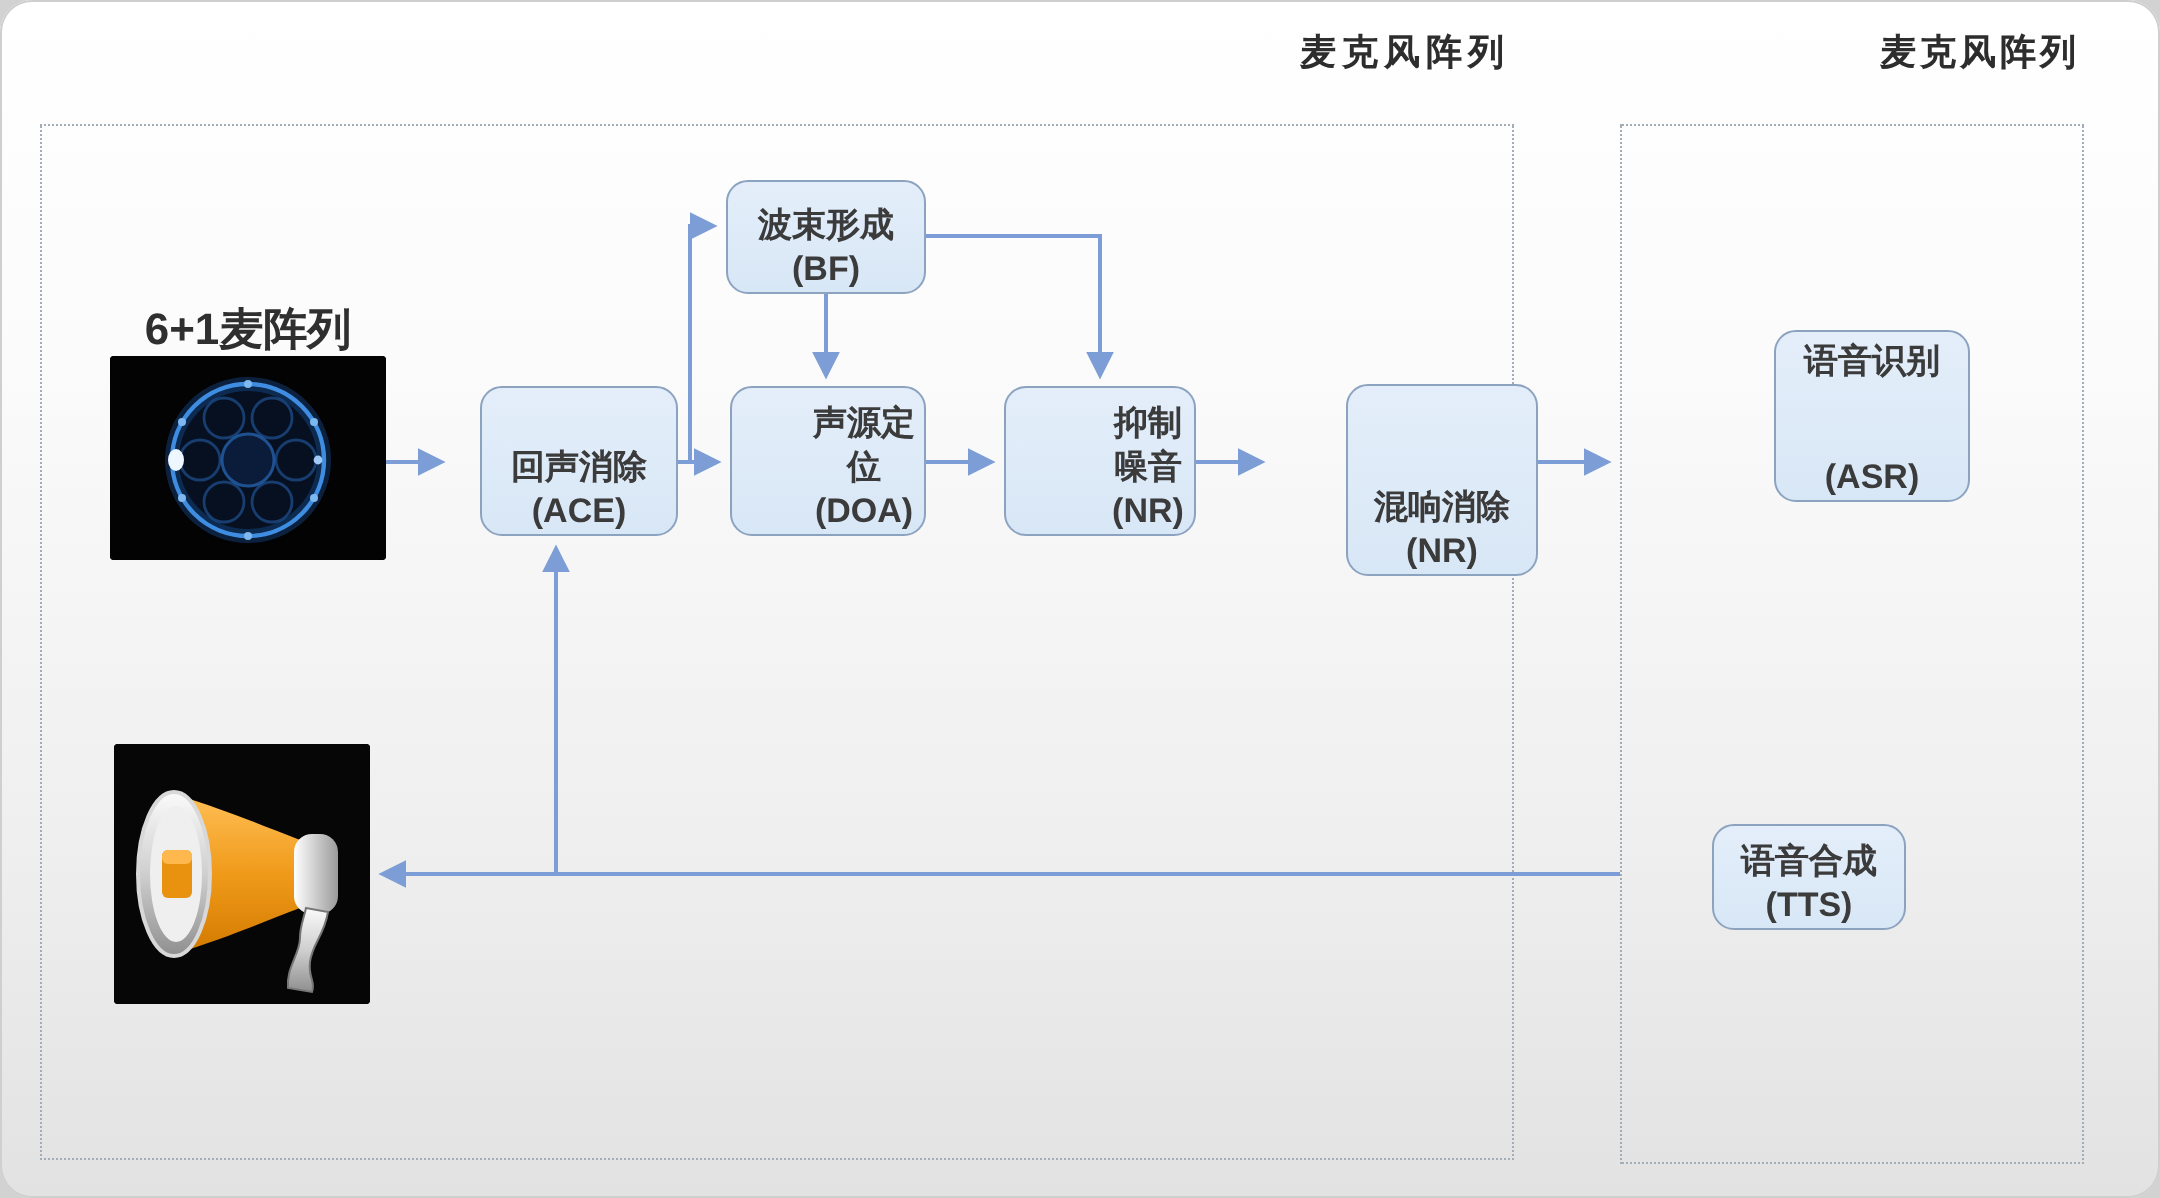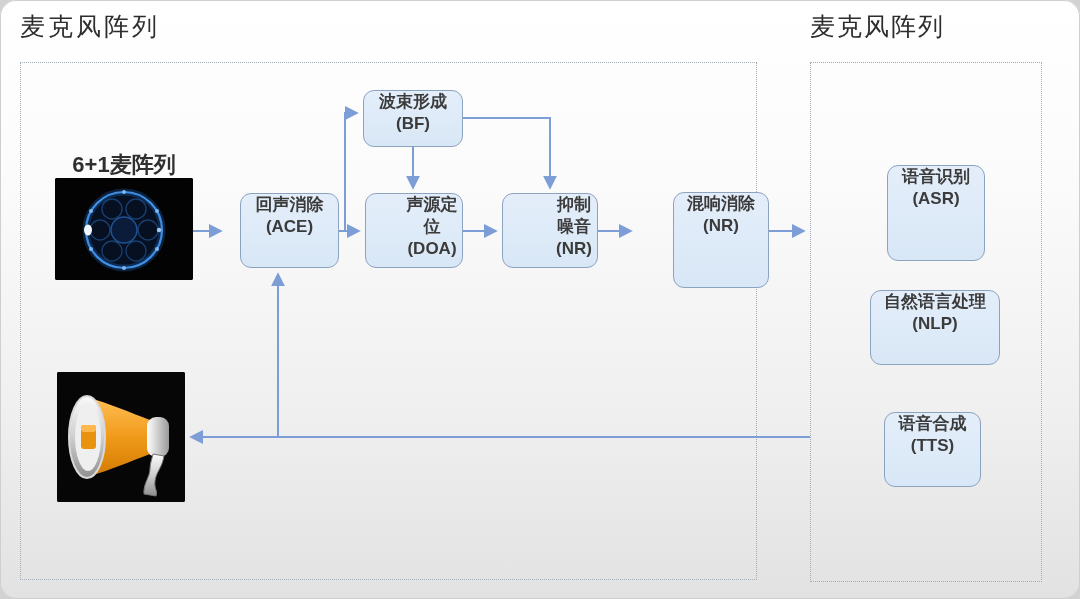--- a/index.html
+++ b/index.html
@@ -14,46 +14,46 @@
     background:linear-gradient(180deg,#ffffff 0%,#fbfbfb 30%,#efefef 70%,#e2e2e2 100%);
     box-shadow:0 0 0 1px #cfcfcf inset;
   }
   .group{
     position:absolute;border:1px dotted #a3adb8;background:transparent;
   }
   .group-left{left:20px;top:62px;width:735px;height:516px;}
   .group-right{left:810px;top:62px;width:230px;height:518px;}
   .title{
     position:absolute;top:12px;height:28px;line-height:28px;
-    text-align:left;font-size:25px;font-weight:400;color:#2d2d2d;letter-spacing:3px;
+    text-align:right;font-size:18px;font-weight:700;color:#2d2d2d;letter-spacing:3px;
   }
   .title-left{left:20px;width:735px;}
   .title-right{left:810px;width:230px;letter-spacing:2px;}
   .mic-label{
     position:absolute;left:55px;top:150px;width:138px;text-align:center;
     font-size:22px;font-weight:600;color:#2f2f2f;
   }
   .photo{position:absolute;background:#000;border-radius:2px;overflow:hidden;}
   .photo-mic{left:55px;top:178px;width:138px;height:102px;}
   .photo-speaker{left:57px;top:372px;width:128px;height:130px;}
   .node{
-    position:absolute;display:flex;flex-direction:column;align-items:center;justify-content:flex-start;
+    position:absolute;display:flex;flex-direction:column;align-items:center;justify-content:flex-end;
     background:linear-gradient(180deg,#e4eefa 0%,#d8e7f6 100%);
     border:1.5px solid #8ca3c0;border-radius:11px;
     color:#3b3b3b;font-size:17px;font-weight:600;line-height:22px;text-align:center;
     box-sizing:border-box;
   }
   .node-bf  {left:363px;top:90px; width:100px;height:57px;}
   .node-ace {left:240px;top:193px;width:99px; height:75px;}
   .node-doa {left:365px;top:193px;width:98px; height:75px;padding-left:36px;}
   .node-nr1 {left:502px;top:193px;width:96px; height:75px;padding-left:48px;}
   .node-nr2 {left:673px;top:192px;width:96px; height:96px;}
-  .node-asr {left:887px;top:165px;width:98px; height:96px;}
+  .node-asr {left:887px;top:165px;width:98px; height:86px;gap:36px;}
   .node-nlp {left:870px;top:290px;width:130px;height:75px;}
-  .node-tts {left:884px;top:412px;width:97px; height:75px;}
+  .node-tts {left:856px;top:412px;width:97px; height:53px;}
   .wires{position:absolute;left:0;top:0;width:1080px;height:599px;pointer-events:none;}
 </style>
 </head>
 <body>
 
 <div class="card">
 
   <div class="group group-left"></div>
   <div class="group group-right"></div>
 
@@ -151,22 +151,18 @@
     <span>(NR)</span>
   </div>
   <div class="node node-nr2">
     <span>混响消除</span>
     <span>(NR)</span>
   </div>
   <div class="node node-asr">
     <span>语音识别</span>
     <span>(ASR)</span>
   </div>
-  <div class="node node-nlp">
-    <span>自然语言处理</span>
-    <span>(NLP)</span>
-  </div>
   <div class="node node-tts">
     <span>语音合成</span>
     <span>(TTS)</span>
   </div>
 
 </div>
 
 </body></html>

